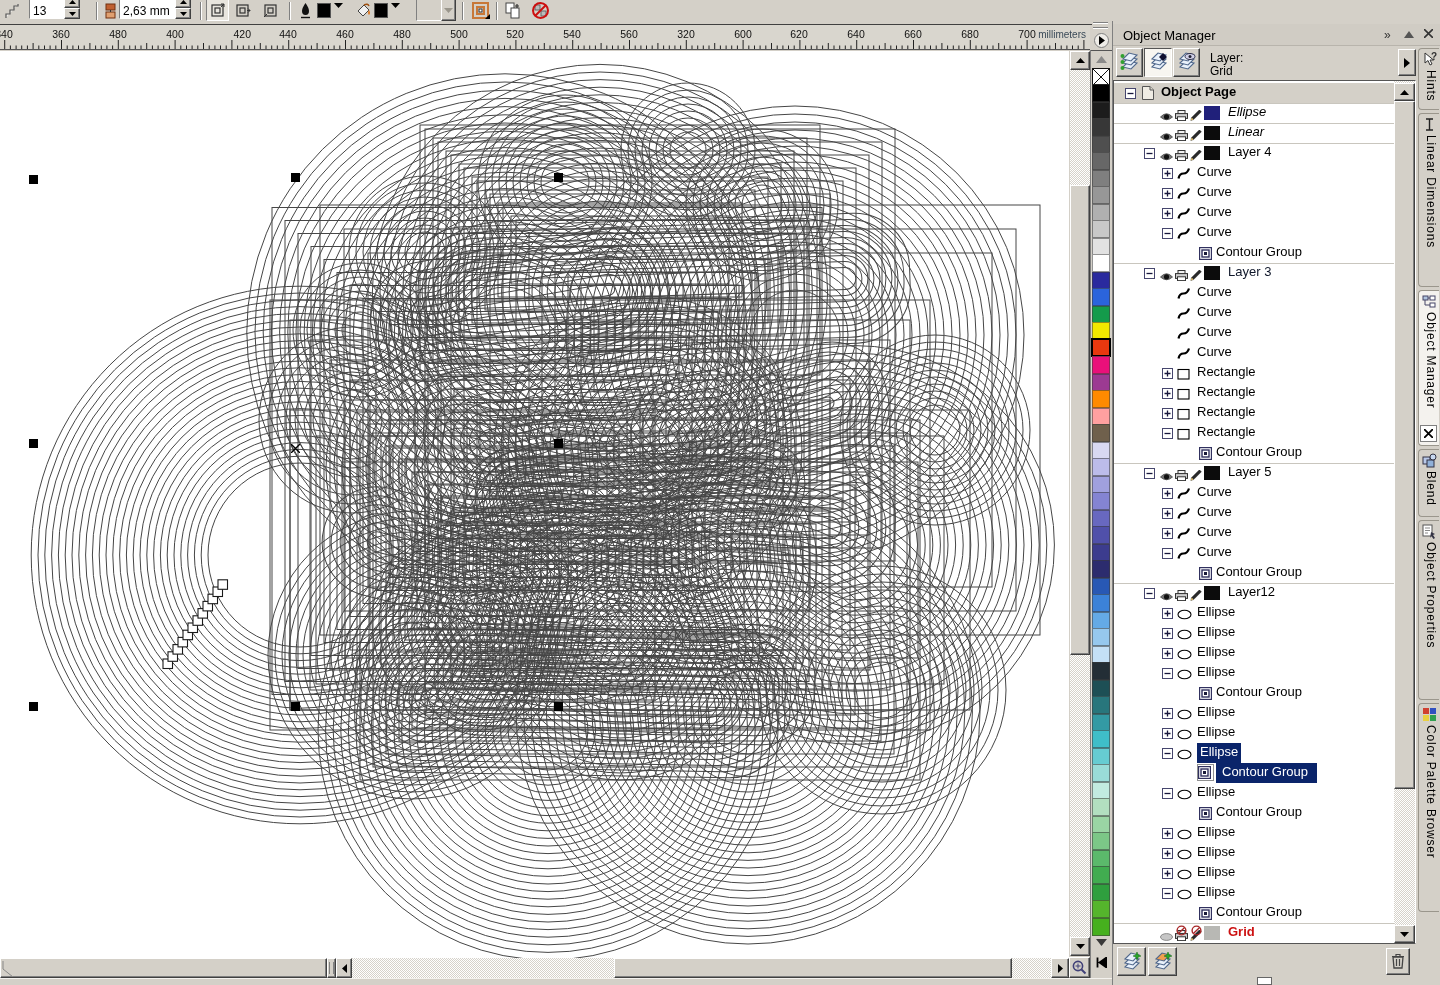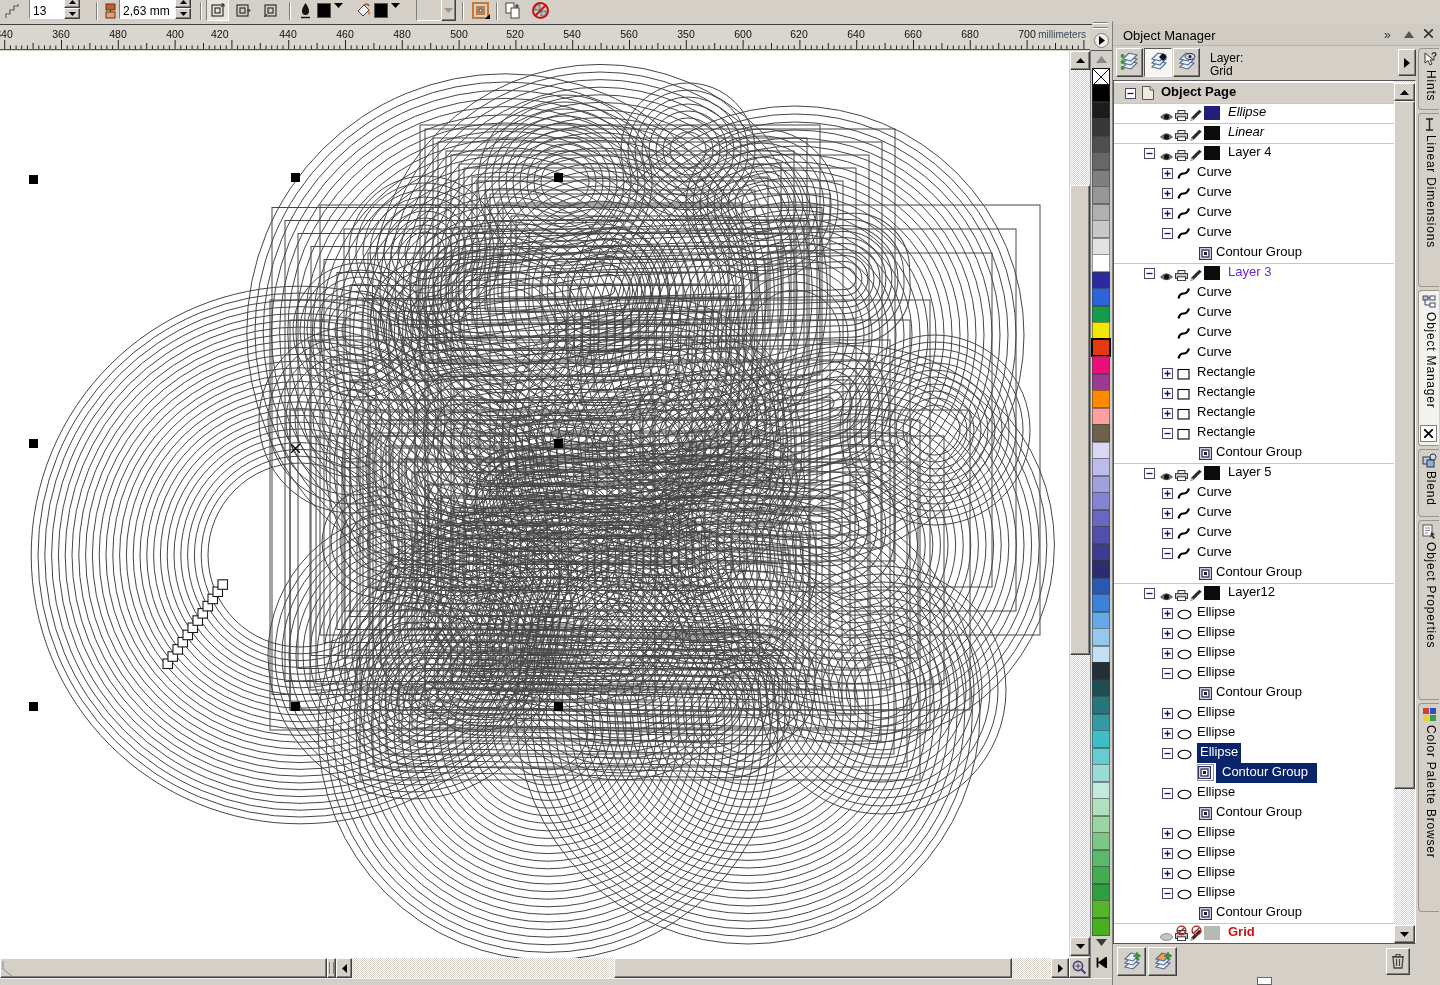--- a/index.html
+++ b/index.html
@@ -107,29 +107,29 @@
       <rect x="10" y="10" width="5" height="5" fill="#bbb" stroke="#666"></rect>
       <circle cx="9.5" cy="9.5" r="7.5" fill="none" stroke="#cc1010" stroke-width="2"></circle>
       <path d="M4 15 L15 4" stroke="#cc1010" stroke-width="2"></path>
     </svg>
 </div>
 <div class="abs" style="left:0;top:25px;width:1090px;height:25px;background:#d9d6ce;border-bottom:1px solid #555;">
 <div style="position:absolute;left:-16px;top:3px;width:40px;text-align:center;font-size:10.5px;color:#111;">340</div>
 <div style="position:absolute;left:41px;top:3px;width:40px;text-align:center;font-size:10.5px;color:#111;">360</div>
 <div style="position:absolute;left:98px;top:3px;width:40px;text-align:center;font-size:10.5px;color:#111;">480</div>
 <div style="position:absolute;left:155px;top:3px;width:40px;text-align:center;font-size:10.5px;color:#111;">400</div>
-<div style="position:absolute;left:211px;top:3px;width:40px;text-align:left;font-size:10.5px;color:#111;">420</div>
+<div style="position:absolute;left:211px;top:3px;width:40px;text-align:right;font-size:10.5px;color:#111;">420</div>
 <div style="position:absolute;left:268px;top:3px;width:40px;text-align:center;font-size:10.5px;color:#111;">440</div>
 <div style="position:absolute;left:325px;top:3px;width:40px;text-align:center;font-size:10.5px;color:#111;">460</div>
 <div style="position:absolute;left:382px;top:3px;width:40px;text-align:center;font-size:10.5px;color:#111;">480</div>
 <div style="position:absolute;left:439px;top:3px;width:40px;text-align:center;font-size:10.5px;color:#111;">500</div>
 <div style="position:absolute;left:495px;top:3px;width:40px;text-align:center;font-size:10.5px;color:#111;">520</div>
 <div style="position:absolute;left:552px;top:3px;width:40px;text-align:center;font-size:10.5px;color:#111;">540</div>
 <div style="position:absolute;left:609px;top:3px;width:40px;text-align:center;font-size:10.5px;color:#111;">560</div>
-<div style="position:absolute;left:666px;top:3px;width:40px;text-align:center;font-size:10.5px;color:#111;">350</div>
+<div style="position:absolute;left:666px;top:3px;width:40px;text-align:center;font-size:10.5px;color:#111;">320</div>
 <div style="position:absolute;left:723px;top:3px;width:40px;text-align:center;font-size:10.5px;color:#111;">600</div>
 <div style="position:absolute;left:779px;top:3px;width:40px;text-align:center;font-size:10.5px;color:#111;">620</div>
 <div style="position:absolute;left:836px;top:3px;width:40px;text-align:center;font-size:10.5px;color:#111;">640</div>
 <div style="position:absolute;left:893px;top:3px;width:40px;text-align:center;font-size:10.5px;color:#111;">660</div>
 <div style="position:absolute;left:950px;top:3px;width:40px;text-align:center;font-size:10.5px;color:#111;">680</div>
 <div style="position:absolute;left:1007px;top:3px;width:40px;text-align:center;font-size:10.5px;color:#111;">700</div>
 <div style="position:absolute;right:4px;top:4px;font-size:10px;color:#3a4a58;">millimeters</div>
 <svg style="position:absolute;left:0;top:0" width="1090" height="25">
       <rect x="4.2" y="15.0" width="1" height="9" fill="#222"></rect>
       <rect x="9.9" y="20.5" width="1" height="3.5" fill="#222"></rect>
@@ -1166,21 +1166,21 @@
       <div style="position:absolute;left:61px;top:266.0px;"><svg width="13" height="11" viewBox="0 0 13 11">
           <rect x="3" y="0.5" width="7" height="3.2" fill="#f2f2f2" stroke="#333" stroke-width="1"></rect>
           <rect x="0.5" y="3.6" width="12" height="4.8" fill="#cfcfcf" stroke="#333" stroke-width="1"></rect>
           <rect x="2.5" y="6.8" width="8" height="3.8" fill="#fff" stroke="#333" stroke-width="1"></rect>
         </svg></div>
       <div style="position:absolute;left:76px;top:266.0px;"><svg width="12" height="11" viewBox="0 0 12 11">
           <path d="M0.8 10.4 L3.6 9.6 L11.4 1.8 L9.4 -0.2 L1.6 7.6 Z" fill="#2a2a2a" stroke="#111" stroke-width=".4"></path>
           <path d="M0.8 10.4 L1.6 7.6 L3.6 9.6 Z" fill="#e0c070"></path>
         </svg></div>
       <div style="position:absolute;left:90px;top:265.0px;width:16px;height:14px;background:#0c0c0c;"></div>
-      <div style="position:absolute;left:114px;top:263.0px;font-size:13px;color:#6d28d9;">Layer 3</div>
+      <div style="position:absolute;left:114px;top:263.0px;font-size:13px;color:#0f172a;">Layer 3</div>
 <div style="position:absolute;left:63px;top:285.0px;"><svg width="14" height="13" viewBox="0 0 14 13">
           <path d="M1.5 11.5 Q2.5 6.5 6.5 6.5 T12 1.5" fill="none" stroke="#000" stroke-width="2.2"></path>
         </svg></div>
       <div style="position:absolute;left:83px;top:283.0px;font-size:13px;color:#000;">Curve</div>
 <div style="position:absolute;left:63px;top:305.0px;"><svg width="14" height="13" viewBox="0 0 14 13">
           <path d="M1.5 11.5 Q2.5 6.5 6.5 6.5 T12 1.5" fill="none" stroke="#000" stroke-width="2.2"></path>
         </svg></div>
       <div style="position:absolute;left:83px;top:303.0px;font-size:13px;color:#000;">Curve</div>
 <div style="position:absolute;left:63px;top:325.0px;"><svg width="14" height="13" viewBox="0 0 14 13">
           <path d="M1.5 11.5 Q2.5 6.5 6.5 6.5 T12 1.5" fill="none" stroke="#000" stroke-width="2.2"></path>

